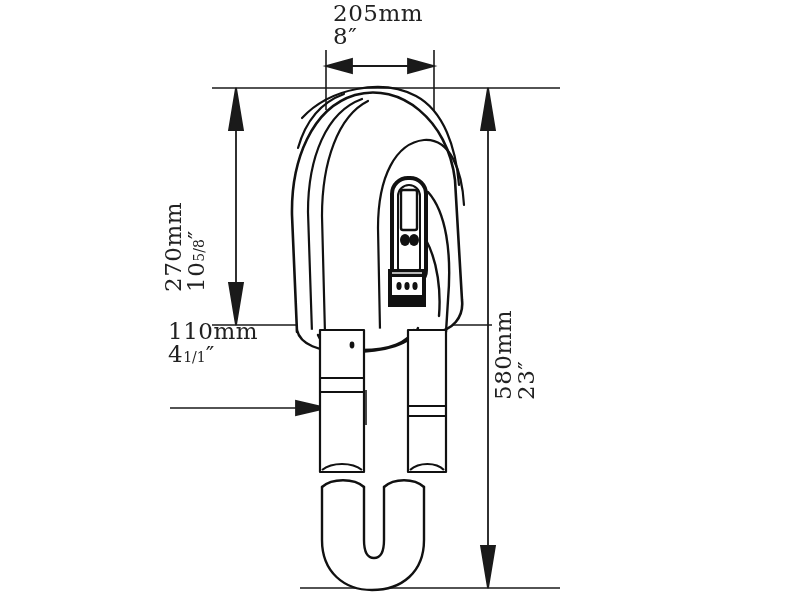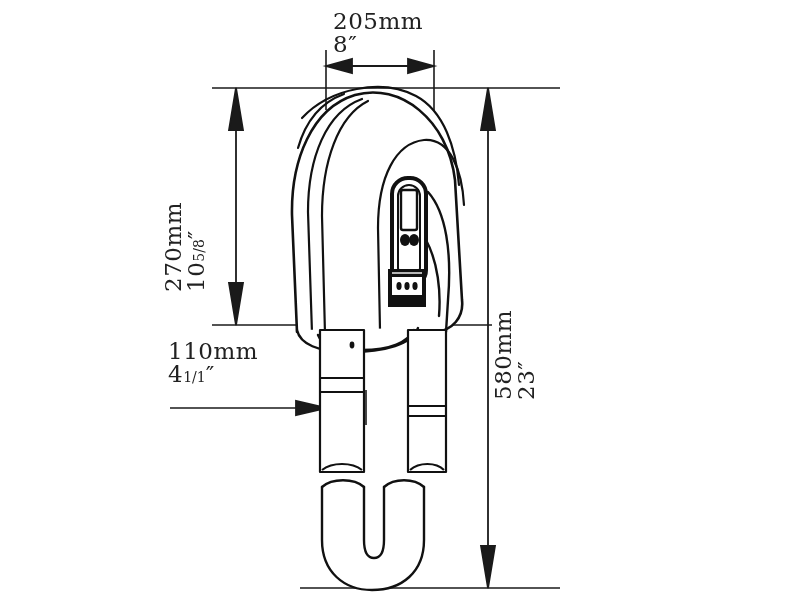--- a/index.html
+++ b/index.html
@@ -45,29 +45,29 @@
   }
   .dim-label .inch .pr {
     font-size: 23px;
   }
   .rot {
     transform: rotate(-90deg);
     transform-origin: left top;
   }
   .lbl-top {
     left: 333px;
-    top: 10px;
+    top: 2px;
   }
   .lbl-left {
     left: 162px;
     top: 292px;
   }
   .lbl-bottom-left {
     left: 168px;
-    top: 340px;
+    top: 320px;
   }
   .lbl-right {
     left: 492px;
     top: 400px;
   }
 </style>
 </head>
 <body>
 
 <div id="canvas">

